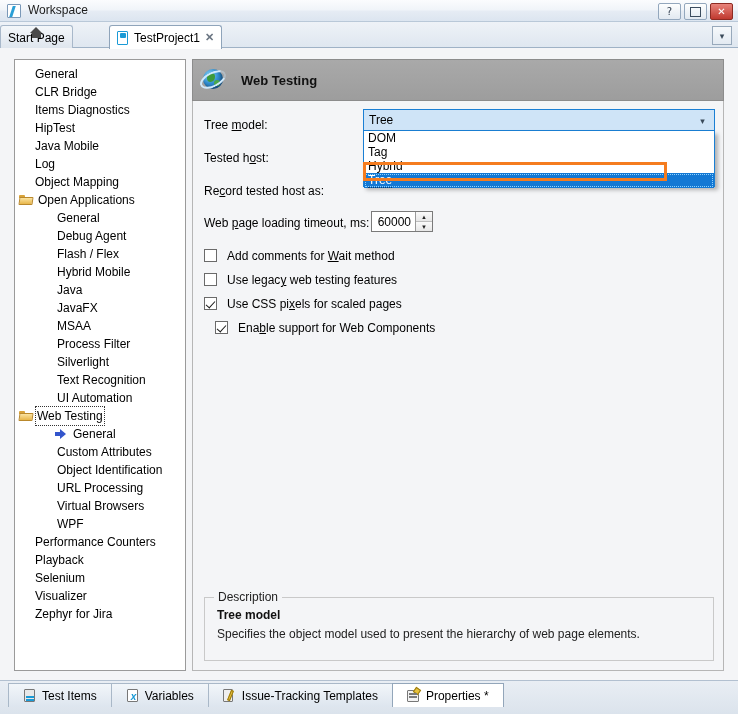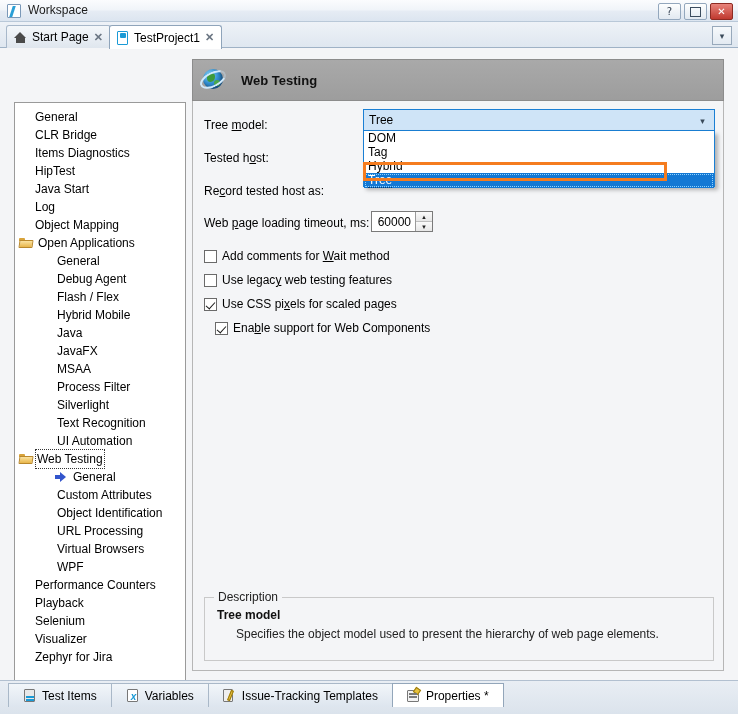--- a/index.html
+++ b/index.html
@@ -108,21 +108,21 @@
   .bodyarea {
     position: absolute; left: 0; top: 48px; width: 738px; height: 632px;
     background: #f4f5f7;
   }
 
   
   .treepanel {
     position: absolute; left: 14px; top: 11px;
     width: 172px; height: 612px;
     background: #ffffff; border: 1px solid #9a9a9a;
-    box-sizing: border-box; overflow: hidden; margin-top: 43px;
+    box-sizing: border-box; overflow: hidden;
   }
   .tree { padding: 5px 0 0 0; }
   .tnode {
     height: 18px; line-height: 18px;
     display: flex; align-items: center;
     font-size: 12px; white-space: nowrap;
     padding-left: 4px; box-sizing: border-box;
   }
   .tnode .lbl { padding: 0 2px; }
   .tnode.lvl0 { padding-left: 18px; }
@@ -208,21 +208,21 @@
 
   .formrow {
     position: absolute; left: 11px; font-size: 12px; white-space: nowrap;
   }
   .r1 { top: 17px; }
   .r2 { top: 50px; }
   .r3 { top: 83px; }
   .r4 { top: 115px; }
 
   .cbrow {
-    position: absolute; left: 11px; display: flex; align-items: flex-end; gap: 5px;
+    position: absolute; left: 11px; display: flex; align-items: flex-start; gap: 10px;
     font-size: 12px; white-space: nowrap;
   }
   .cb {
     width: 13px; height: 13px; background: #fff;
     border: 1px solid #6a6a6a; box-sizing: border-box;
     position: relative; flex: none;
   }
   .cb.checked::after {
     content: ""; position: absolute; left: 3px; top: 1px;
     width: 4px; height: 8px;
@@ -306,21 +306,21 @@
   .desclegend {
     position: absolute; left: 9px; top: -8px;
     background: #f4f5f7; padding: 0 4px; font-size: 12px; color: #222;
   }
   .desctitle {
     position: absolute; left: 12px; top: 10px;
     font-size: 12px; font-weight: bold; color: #111;
   }
   .desctext {
     position: absolute; left: 12px; top: 29px;
-    font-size: 12px; color: #222; margin-left: 19px;
+    font-size: 12px; color: #222;
   }
 
   
   .bottombar {
     position: absolute; left: 0; top: 680px; width: 738px; height: 34px;
     background: linear-gradient(#e9eef4, #dbe3ec);
     border-top: 1px solid #b2c0d0;
     box-sizing: border-box;
   }
   .btabs { position: absolute; left: 8px; top: 2px; display: flex; }
@@ -396,21 +396,21 @@
       <div class="winbtn min">
           <span class="gl"></span>
         </div>
       <div class="winbtn close">
           <span class="gl">✕</span>
         </div>
     </div>
   </div>
 
   <div class="tabstrip">
-    <div class="tab" style="left:6px;">
+    <div class="tab" style="left:0;flex-direction:column;">
       <span class="home-icon"></span>
       <span>Start Page</span>
       <span class="closex">✕</span>
     </div>
     <div class="tab active" style="left:109px;">
       <span class="doc-icon"></span>
       <span>TestProject1</span>
       <span class="closex">✕</span>
     </div>
     <div class="strip-chevron">
@@ -428,21 +428,21 @@
           <div class="tnode lvl0">
             <span class="lbl">CLR Bridge</span>
           </div>
           <div class="tnode lvl0">
             <span class="lbl">Items Diagnostics</span>
           </div>
           <div class="tnode lvl0">
             <span class="lbl">HipTest</span>
           </div>
           <div class="tnode lvl0">
-            <span class="lbl">Java Start</span>
+            <span class="lbl">Java Mobile</span>
           </div>
           <div class="tnode lvl0">
             <span class="lbl">Log</span>
           </div>
           <div class="tnode lvl0">
             <span class="lbl">Object Mapping</span>
           </div>
           <div class="tnode lvl0 hasicon">
             <span class="folder"></span>
             <span class="lbl">Open Applications</span>

